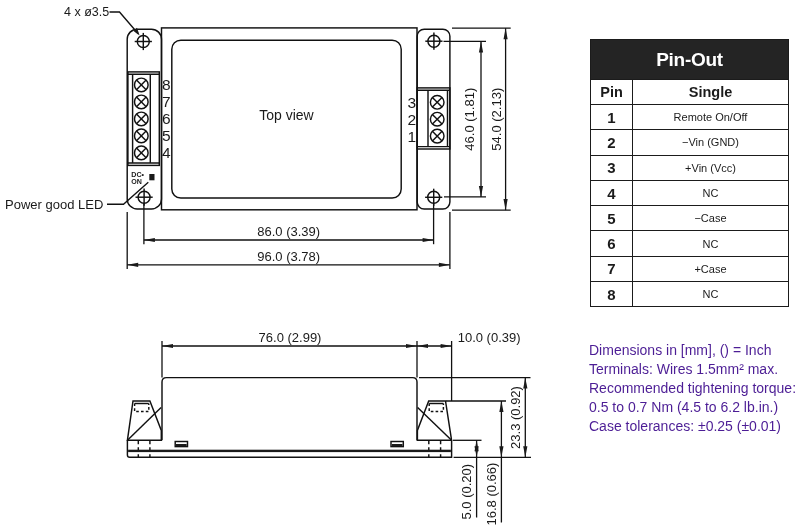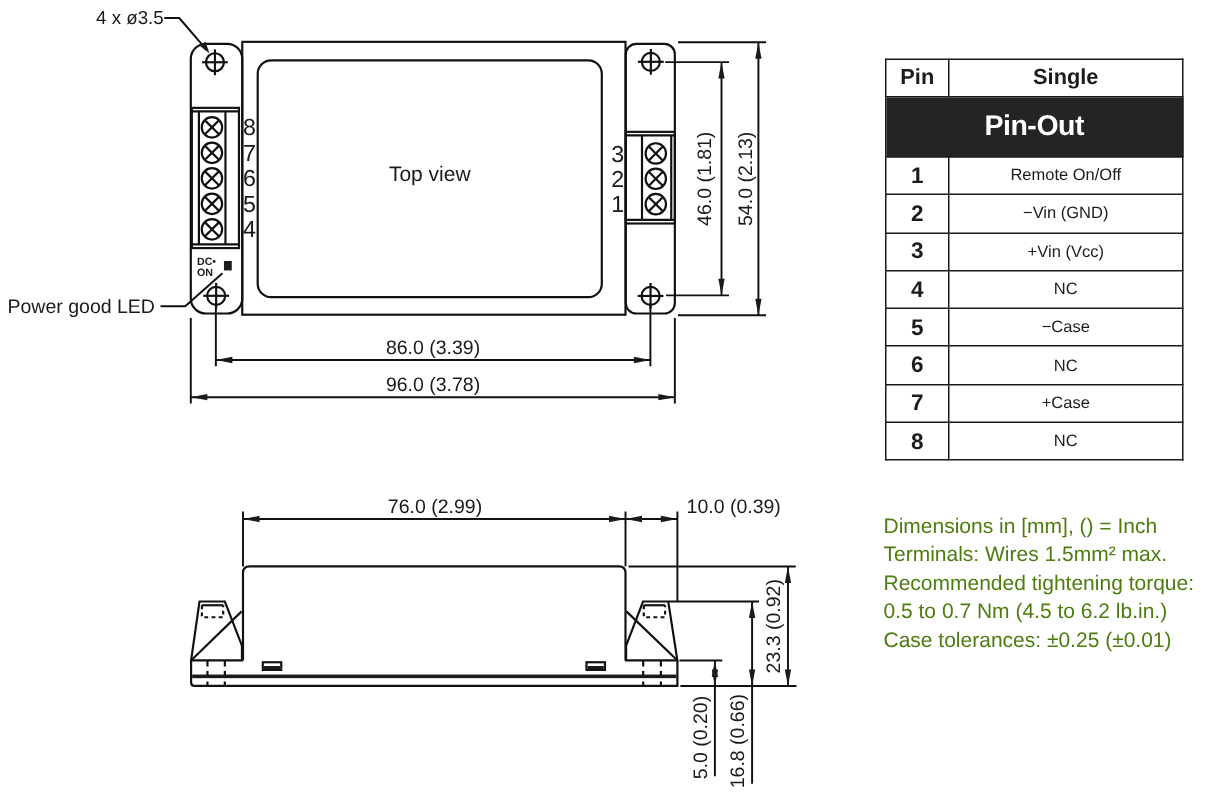--- a/index.html
+++ b/index.html
@@ -6,21 +6,21 @@
   #page{position:relative;width:805px;height:528px;background:#fff;overflow:hidden;
         font-family:"Liberation Sans", sans-serif;}
   svg{position:absolute;left:0;top:0;}
   #pintable{position:absolute;left:590px;top:39px;width:199px;border-collapse:collapse;
             color:#1b1b1b;}
   #pintable td{border:1.3px solid #1b1b1b;text-align:center;padding:0;}
   #pintable .hdr{background:#242424;color:#fff;font-weight:bold;font-size:19px;height:39px;letter-spacing:-0.3px;}
   #pintable .sub{font-weight:bold;font-size:14.5px;height:24px;}
   #pintable .num{font-weight:bold;font-size:15px;width:41px;height:24.3px;}
   #pintable .val{font-size:11px;}
-  #notes{position:absolute;left:589px;top:341px;width:216px;color:#4d7c0f;
+  #notes{position:absolute;left:589px;top:341px;width:216px;color:#4c1d95;
          font-size:14px;line-height:19.1px;}
 </style>
 </head>
 <body>
 <div id="page">
 <svg width="805" height="528" viewBox="0 0 805 528" fill="none" stroke="none">
   <g stroke="#111" stroke-width="1.45" fill="none">
 
     <rect x="127.2" y="29.2" width="34.3" height="179.8" rx="10"></rect>
 
@@ -212,25 +212,25 @@
         <path d="M501.4,401.0 L503.5,412.0 L499.3,412.0 Z"></path>
         <path d="M501.4,457.3 L499.3,446.3 L503.5,446.3 Z"></path>
         <path d="M476.6,440.3 L478.7,451.3 L474.5,451.3 Z"></path>
         <path d="M476.6,457.3 L474.5,446.3 L478.7,446.3 Z"></path>
       </g>
 </svg>
 
 <table id="pintable">
   <tbody>
         <tr>
+          <td colspan="2" class="hdr">Pin-Out</td>
+        </tr>
+  <tr>
           <td class="sub" style="width:41px">Pin</td>
           <td class="sub">Single</td>
-        </tr>
-  <tr>
-          <td colspan="2" class="hdr">Pin-Out</td>
         </tr>
   <tr>
           <td class="num">1</td>
           <td class="val">Remote On/Off</td>
         </tr>
   <tr>
           <td class="num">2</td>
           <td class="val">−Vin (GND)</td>
         </tr>
   <tr>

